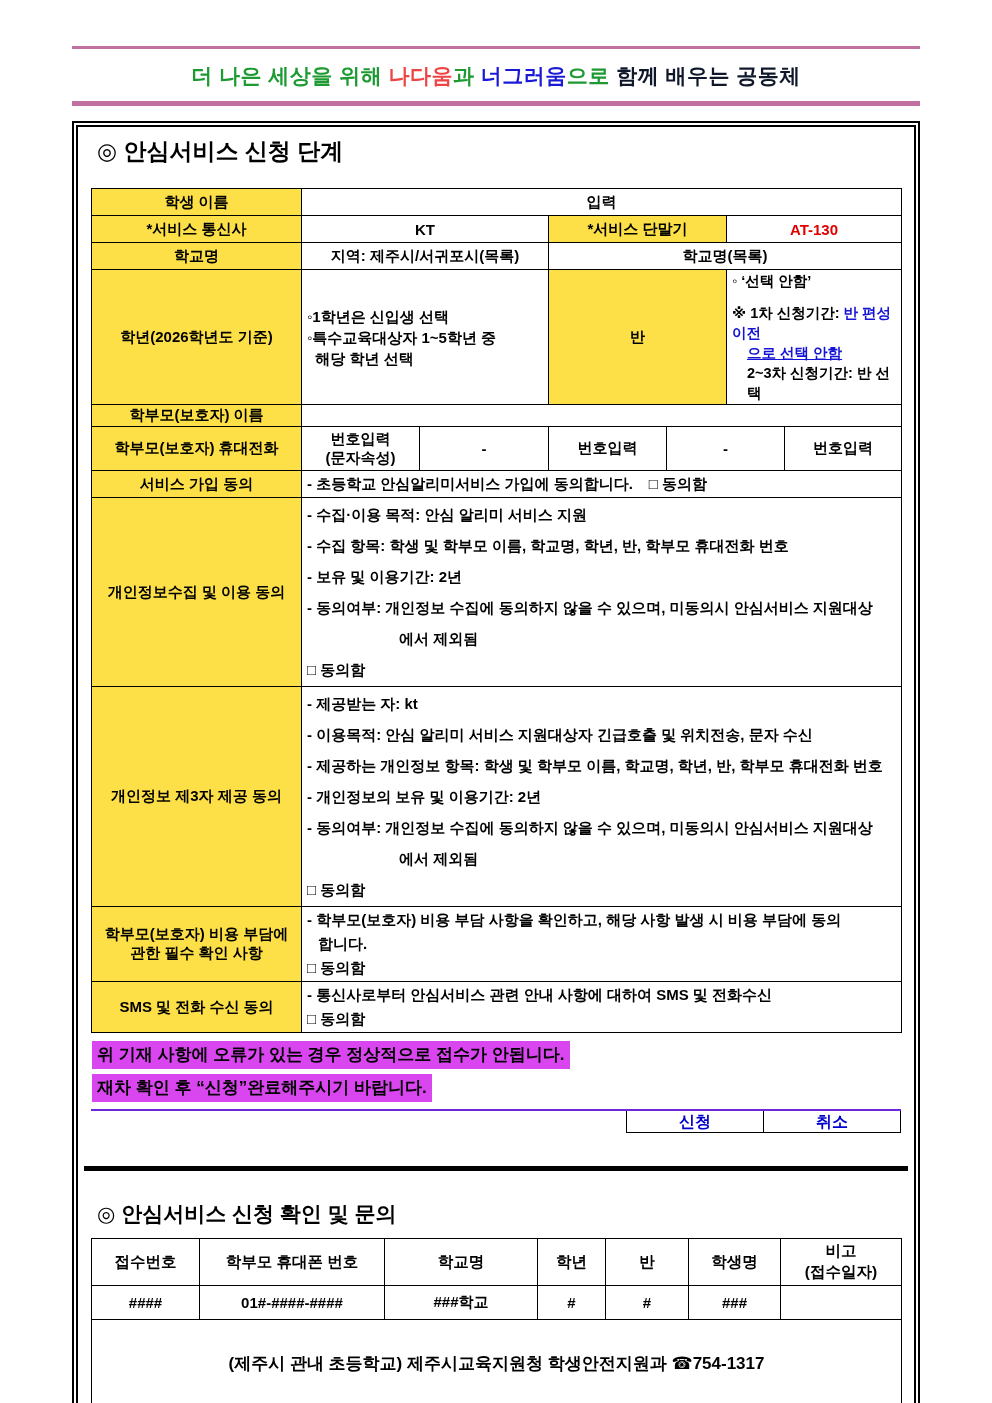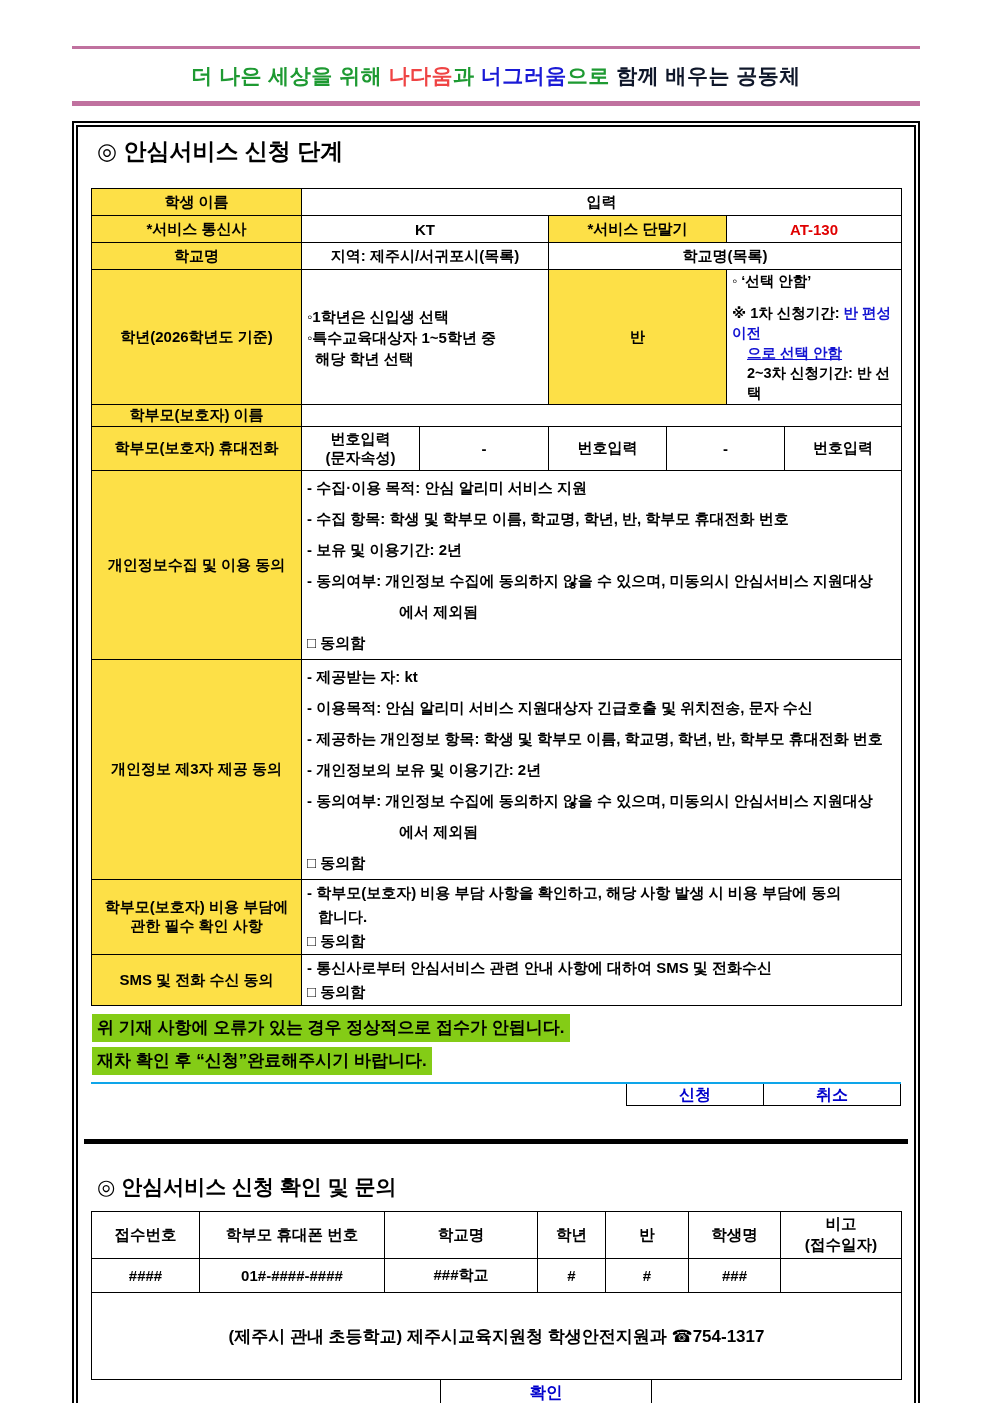--- a/index.html
+++ b/index.html
@@ -25,24 +25,24 @@
   .h28{height:27px;} .h86{height:86px;} .h22{height:21px;} .h44{height:44px;}
   .h187{height:186px;} .h219{height:219px;} .h74{height:73px;} .h49{height:48px;}
   .sp31 div{line-height:31px;} .sp24 div{line-height:24px;}
   .ind-big{padding-left:92px;} .ind-sm{padding-left:11px;}
   .grade-opts div{line-height:21px;}
   .class-info{font-size:14.5px;line-height:20px;}
   .class-info .gap{margin-top:12px;} .class-info .ind{padding-left:15px;}
   .agree-gap{margin-left:16px;}
 
   .warn-wrap{margin:8px 0 5px 1px;font-size:17px;}
-  .warn{background:#84cc16;display:inline-block;padding:2px 5px 3px 5px;}
+  .warn{background:#d946ef;display:inline-block;padding:2px 5px 3px 5px;}
   .warn-wrap .line2{margin-top:5px;}
 
-  .btnrow{border-top:2px solid #0ea5e9;display:flex;justify-content:flex-end;margin:7px 0 0 0;}
+  .btnrow{border-top:2px solid #6d28d9;display:flex;justify-content:flex-end;margin:7px 0 0 0;}
   .btn{width:136px;height:21px;border:1.5px solid #000;border-top:none;color:#0000CC;
        text-align:center;font-size:16px;line-height:21px;cursor:pointer;}
   .btn + .btn{border-left:none;}
 
   .divider{height:5px;background:#000;margin:33px -7px 0 -7px;}
   .sec2-title{font-size:21px;margin:29px 0 10px 6px;}
 
   .t2 td{text-align:center;}
   .t2 .hd{height:44px;font-size:15.5px;}
   .t2 .dr td{height:31px;}
@@ -118,20 +118,24 @@
       <td class="ctr">
         <div>번호입력</div>
         <div>(문자속성)</div>
       </td>
       <td class="ctr">-</td>
       <td class="ctr">번호입력</td>
       <td class="ctr" colspan="2">-</td>
       <td class="ctr">번호입력</td>
     </tr>
 
+    <tr class="h28">
+      <td class="lab">서비스 가입 동의</td>
+      <td colspan="6"><span>- 초등학교 안심알리미서비스 가입에 동의합니다.</span><span class="agree-gap">□ 동의함</span></td>
+    </tr>
 
     <tr class="h187">
       <td class="lab">개인정보수집 및 이용 동의</td>
       <td colspan="6" class="sp31">
         <div>- 수집·이용 목적:  안심 알리미 서비스 지원</div>
         <div>- 수집 항목: 학생 및 학부모 이름, 학교명, 학년, 반, 학부모 휴대전화 번호</div>
         <div>- 보유 및 이용기간: 2년</div>
         <div>- 동의여부: 개인정보 수집에 동의하지 않을 수 있으며, 미동의시 안심서비스 지원대상</div>
         <div class="ind-big">에서 제외됨</div>
         <div>□ 동의함</div>

